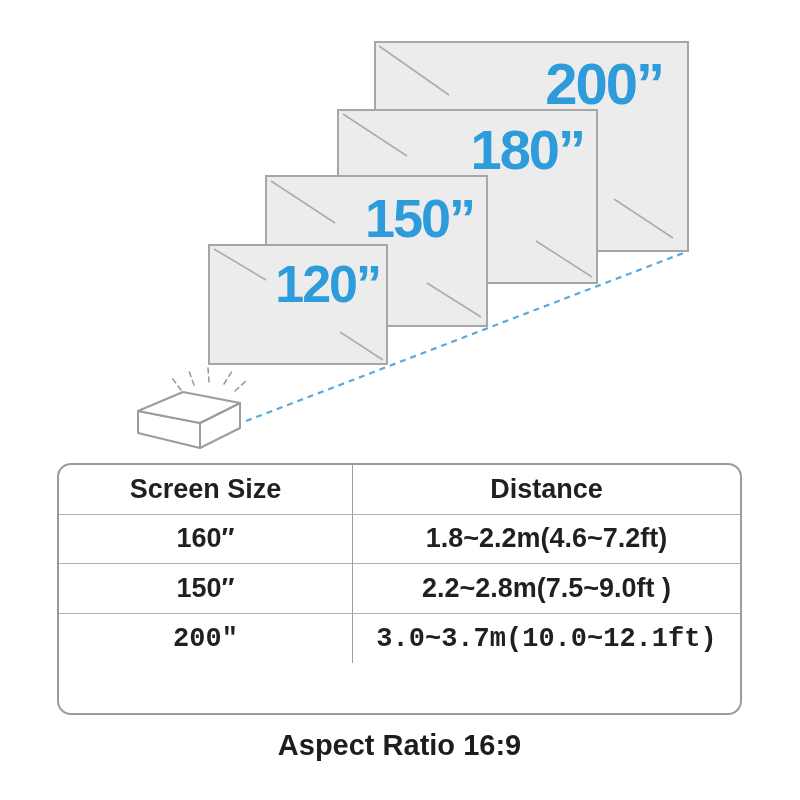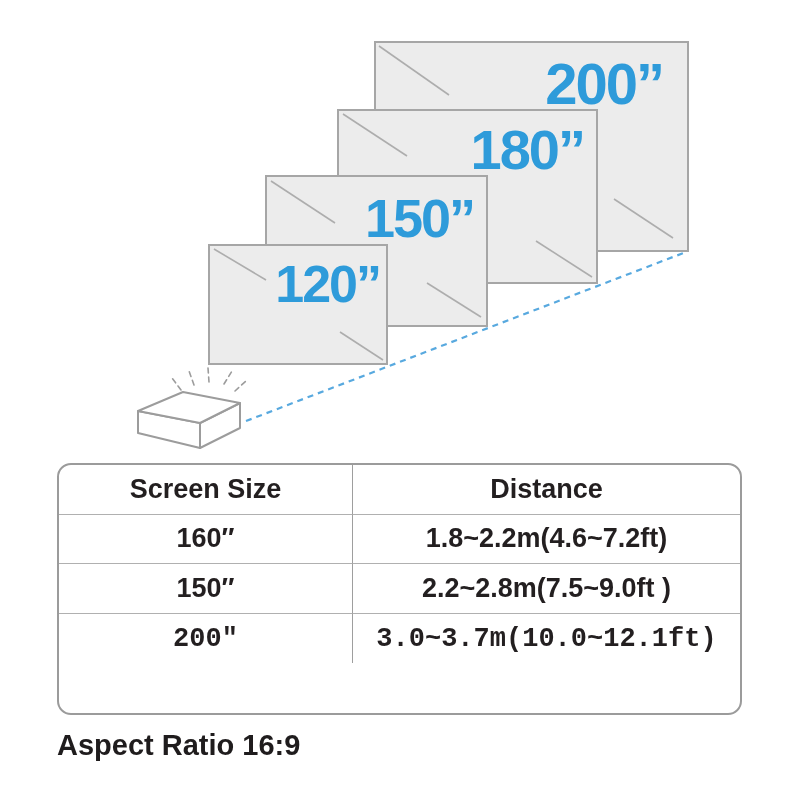--- a/index.html
+++ b/index.html
@@ -27,21 +27,21 @@
   .cell{
     display:flex;align-items:center;justify-content:center;
     font-size:27px;font-weight:600;color:#231F20;
     border-bottom:1.5px solid #B0B0B0;
     white-space:pre;
   }
   .cell.left-col{border-right:1.5px solid #9E9E9E;}
   .cell.last-row{border-bottom:none;font-family:Liberation Mono, monospace;}
   .caption{
     position:absolute;left:57px;top:729px;width:685px;
-    font-size:29px;font-weight:600;color:#1F1C1D;
+    text-align:center;font-size:29px;font-weight:600;color:#1F1C1D;
   }
 </style>
 </head>
 <body>
 
 <div class="diagram">
   <svg width="800" height="460" viewBox="0 0 800 460">
 
     <g>
       <rect x="375" y="42" width="313" height="209" fill="#ECECEC" stroke="#A6A6A6" stroke-width="2"></rect>

